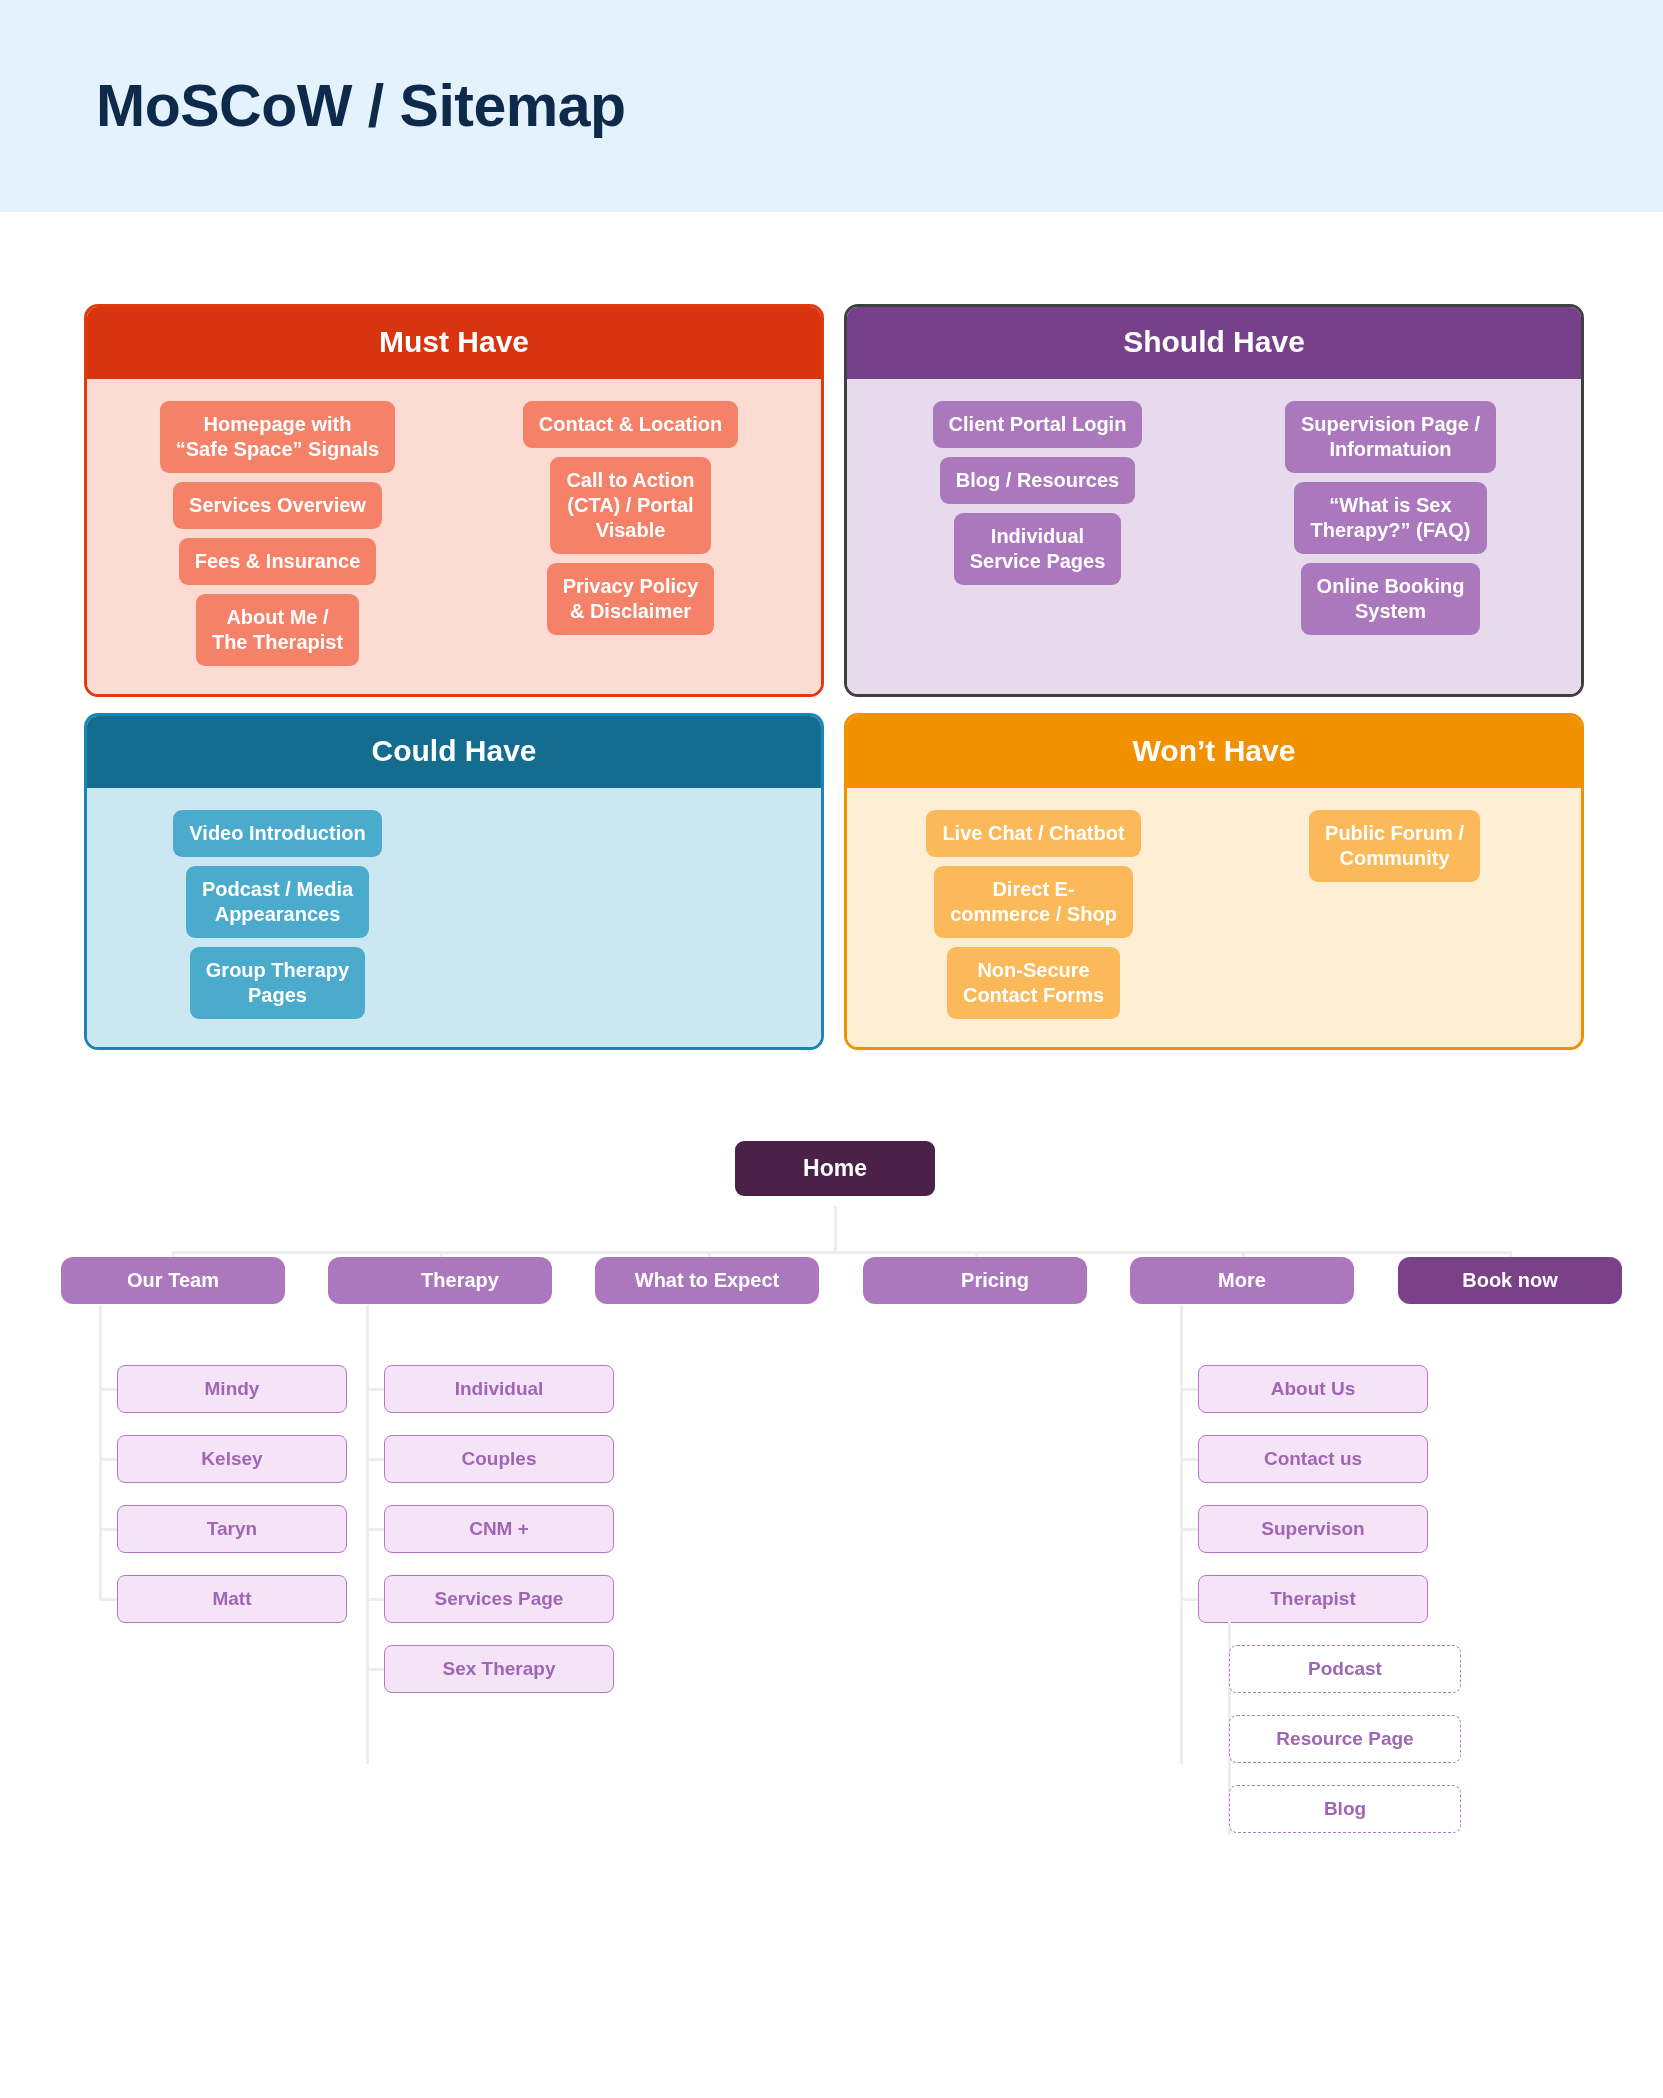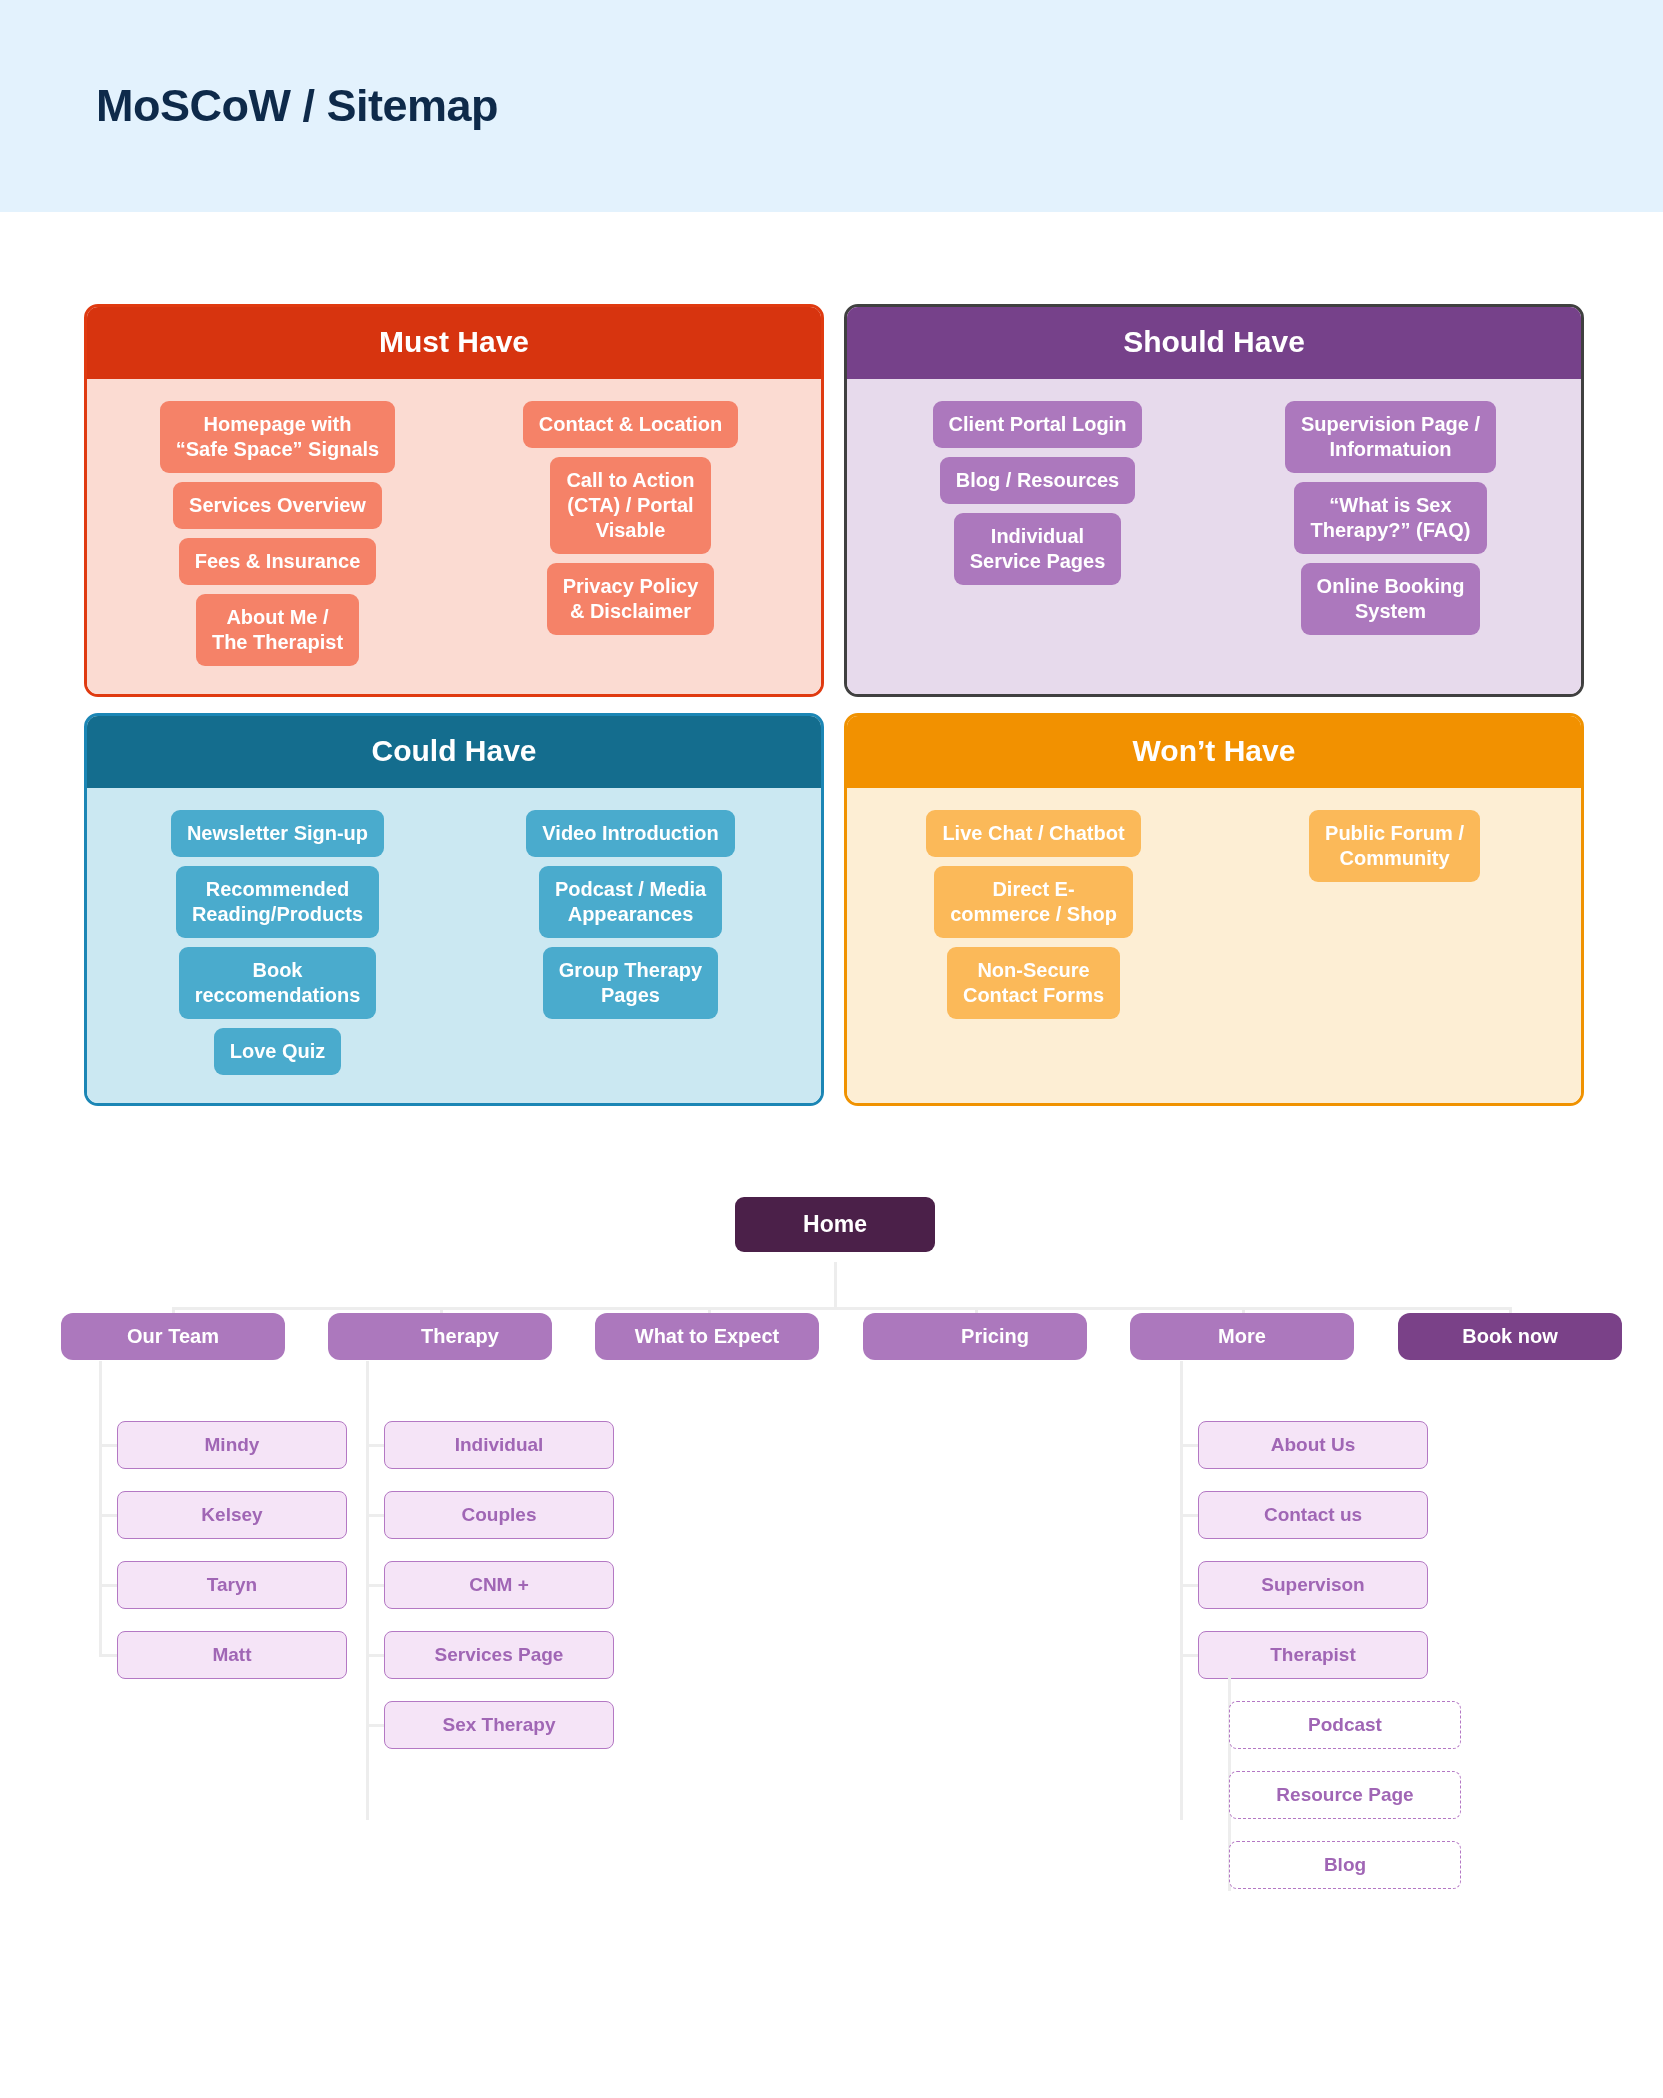--- a/index.html
+++ b/index.html
@@ -12,21 +12,21 @@
 
   
   .header {
     background: #e3f2fd;
     height: 212px;
     display: flex;
     align-items: center;
     padding-left: 96px;
   }
   .header h1 {
-    font-size: 45px;
+    font-size: 59px;
     font-weight: bold;
     color: #0e2a4a;
     letter-spacing: -0.5px;
   }
 
   
   .moscow {
     display: grid;
     grid-template-columns: 740px 740px;
     column-gap: 20px;
@@ -186,28 +186,20 @@
 Therapy?” (FAQ)</div>
         <div class="chip">Online Booking
 System</div>
       </div>
     </div>
   </div>
 
   <div class="quad q-could">
     <div class="quad-head">Could Have</div>
     <div class="quad-body">
-      <div class="col">
-        <div class="chip">Newsletter Sign-up</div>
-        <div class="chip">Recommended
-Reading/Products</div>
-        <div class="chip">Book
-reccomendations</div>
-        <div class="chip">Love Quiz</div>
-      </div>
       <div class="col">
         <div class="chip">Video Introduction</div>
         <div class="chip">Podcast / Media
 Appearances</div>
         <div class="chip">Group Therapy
 Pages</div>
       </div>
     </div>
   </div>
 

